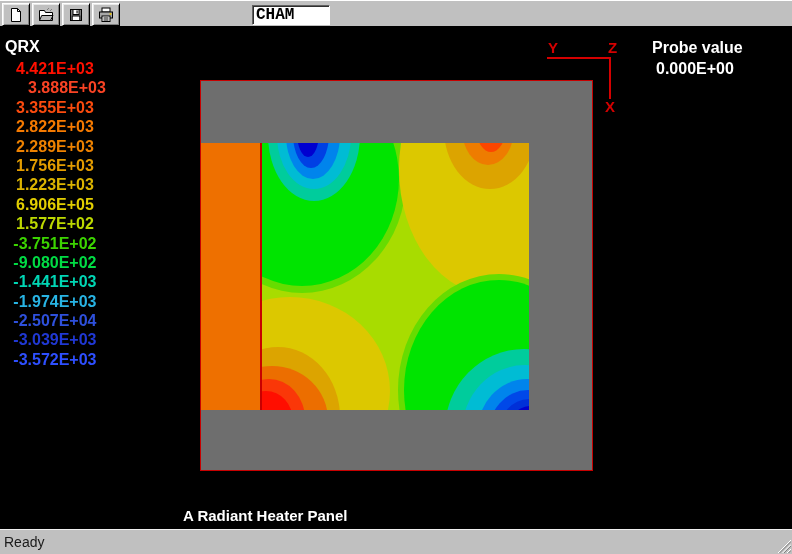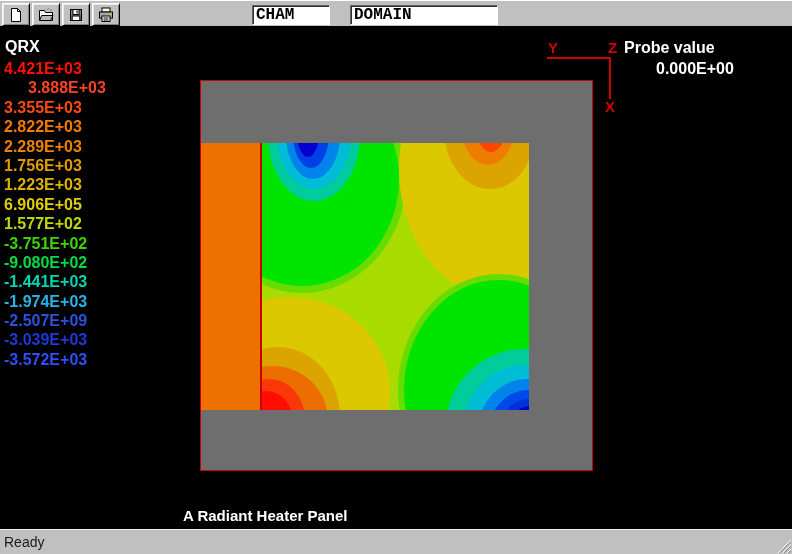--- a/index.html
+++ b/index.html
@@ -16,31 +16,31 @@
   .tb-btn svg{display:block;}
   .b1{left:2px}.b2{left:32px}.b3{left:62px}.b4{left:92px}
   .tb-field{position:absolute;top:4px;height:20px;box-sizing:border-box;background:#FFF;
             border:1px solid;border-color:#606060 #FFF #FFF #606060;
             box-shadow:inset 1px 1px 0 #303030;
             font:700 16px/18px "Liberation Mono",monospace;color:#000;padding:0 3px;}
   .f-cham{left:252px;width:78px;}
   .f-domain{left:350px;width:148px;}
 
   
-  .canvas{position:absolute;left:0;top:0;width:792px;height:554px;}
+  .canvas{position:absolute;left:0;top:0;width:792px;height:554px;text-align:center;}
   .qrx{position:absolute;left:5px;top:38px;color:#FFF;font:700 16px/18px "Liberation Sans",sans-serif;}
   .legend{position:absolute;left:4px;top:59px;}
   .legend-row{height:19.4px;font:700 16px/19.4px "Liberation Sans",sans-serif;white-space:nowrap;}
 
   .ax-label{position:absolute;color:#D40000;font:700 15px/15px "Liberation Sans",sans-serif;}
   .ax-y{left:548px;top:40px;} .ax-z{left:608px;top:40px;} .ax-x{left:605px;top:99px;}
   .ax-hline{position:absolute;left:547px;top:57px;width:64px;height:2px;background:#D40000;}
   .ax-vline{position:absolute;left:609px;top:57px;width:2px;height:42px;background:#D40000;}
 
-  .probe-label{position:absolute;left:624px;top:39px;color:#FFF;font:700 16px/18px "Liberation Sans",sans-serif;}
+  .probe-label{position:absolute;left:652px;top:39px;color:#FFF;font:700 16px/18px "Liberation Sans",sans-serif;}
   .probe-value{position:absolute;left:656px;top:60px;color:#FFF;font:700 16px/18px "Liberation Sans",sans-serif;}
 
   .plot{position:absolute;left:200px;top:80px;width:393px;height:391px;box-sizing:border-box;
         border:1px solid #C80000;background:#6E6E6E;}
   .heater{position:absolute;left:0;top:62px;width:59px;height:267px;background:#EE7000;}
   .sep{position:absolute;left:59px;top:62px;width:2px;height:267px;background:#C80000;}
   .field{position:absolute;left:61px;top:62px;width:267px;height:267px;display:block;}
 
   .caption{position:absolute;left:183px;top:507px;color:#FFF;font:700 15px/18px "Liberation Sans",sans-serif;}
 
@@ -80,21 +80,20 @@
     <button class="tb-btn b4">
       <svg width="16" height="16" viewBox="0 0 16 16">
         <rect x="4" y="1" width="8" height="4" fill="#FFF" stroke="#000"></rect>
         <rect x="1.5" y="5" width="13" height="6" fill="#A8A8A8" stroke="#000"></rect>
         <circle cx="12.5" cy="7" r="1" fill="#E8C000"></circle>
         <rect x="4" y="9" width="8" height="5.5" fill="#FFF" stroke="#000"></rect>
         <path d="M5.5 11h5M5.5 13h5" stroke="#000" fill="none"></path>
       </svg>
     </button>
     <input class="tb-field f-cham" readonly="" value="CHAM" style="">
-    <input class="tb-field f-domain" readonly="" value="DOMAIN" style="">
   </div>
 
   <div class="canvas">
 
     <div class="qrx">QRX</div>
 
     <div class="legend">
 
     <div class="legend-row" style="color: rgb(255, 16, 0);">4.421E+03</div>
         <div class="legend-row" style="color: rgb(249, 67, 36); margin-left: 24px;">3.888E+03</div>
@@ -102,21 +101,21 @@
         <div class="legend-row" style="color: rgb(245, 122, 0);">2.822E+03</div>
         <div class="legend-row" style="color: rgb(238, 130, 0);">2.289E+03</div>
         <div class="legend-row" style="color: rgb(227, 156, 0);">1.756E+03</div>
         <div class="legend-row" style="color: rgb(220, 180, 0);">1.223E+03</div>
         <div class="legend-row" style="color: rgb(226, 206, 0);">6.906E+05</div>
         <div class="legend-row" style="color: rgb(188, 216, 0);">1.577E+02</div>
         <div class="legend-row" style="color: rgb(60, 212, 0);">-3.751E+02</div>
         <div class="legend-row" style="color: rgb(0, 220, 68);">-9.080E+02</div>
         <div class="legend-row" style="color: rgb(0, 214, 180);">-1.441E+03</div>
         <div class="legend-row" style="color: rgb(40, 180, 228);">-1.974E+03</div>
-        <div class="legend-row" style="color: rgb(46, 80, 220);">-2.507E+09</div>
+        <div class="legend-row" style="color: rgb(46, 80, 220);">-2.507E+04</div>
         <div class="legend-row" style="color: rgb(32, 56, 212);">-3.039E+03</div>
         <div class="legend-row" style="color: rgb(46, 79, 255);">-3.572E+03</div>
       </div>
 
     <div>
       <span class="ax-label ax-y">Y</span>
       <span class="ax-label ax-z">Z</span>
       <span class="ax-label ax-x">X</span>
       <div class="ax-hline"></div>
       <div class="ax-vline"></div>

